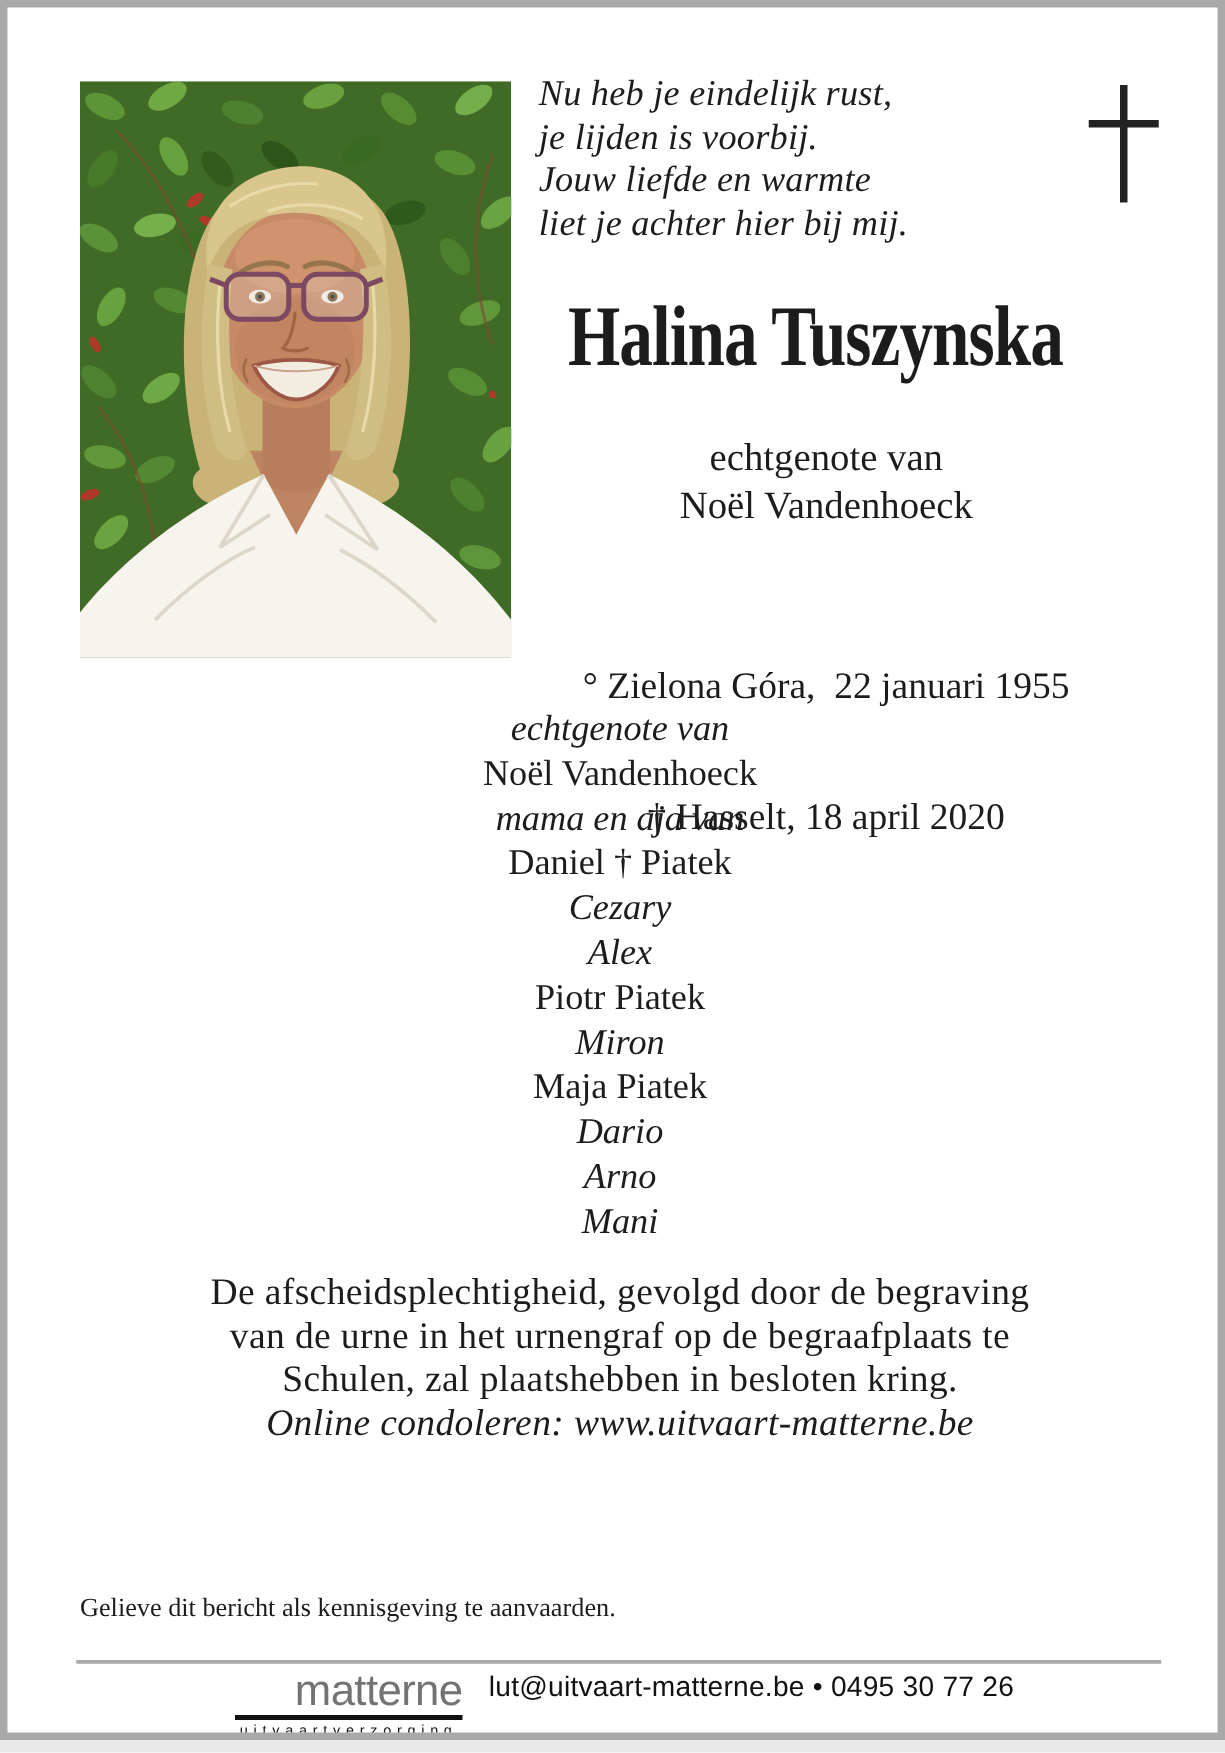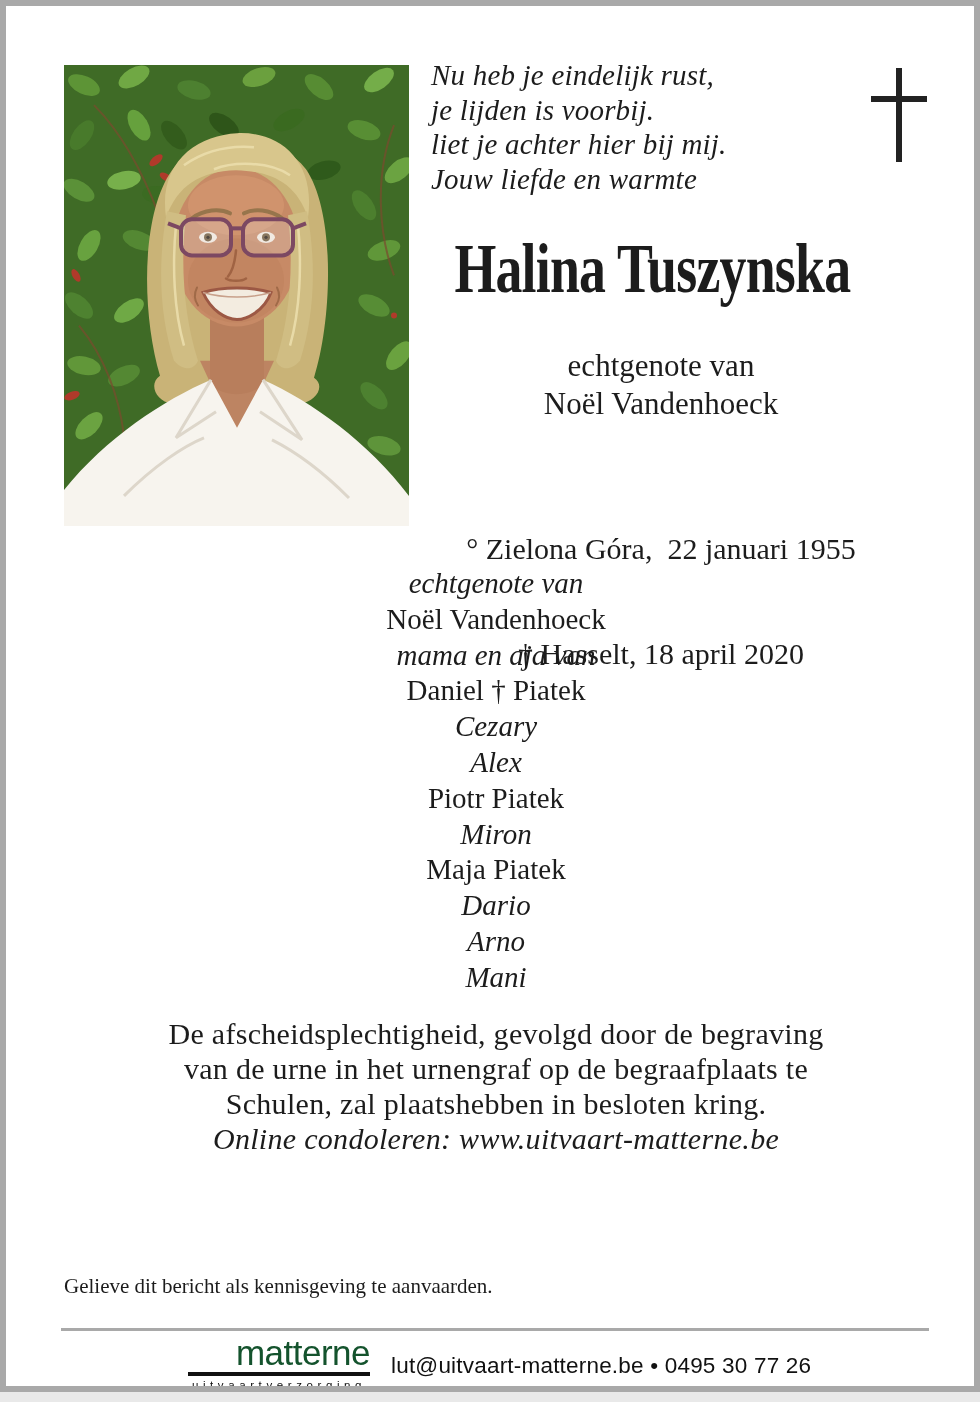--- a/index.html
+++ b/index.html
@@ -35,25 +35,25 @@
   .funeral{left:0;top:1010px;width:980px;text-align:center;font-size:30px;line-height:35px;letter-spacing:0.3px;}
   .funeral .it{font-style:italic;}
   
   .rouwadres{left:60px;top:1172px;font-size:31px;line-height:36px;}
   .rouwadres .indent{margin-left:175px;}
   
   .kennisgeving{left:58px;top:1268px;font-size:21px;}
   
   .divider{left:55px;top:1322px;width:868px;height:3px;background:#a9a9a9;}
   .logo{left:182px;top:1330px;width:182px;font-family:"Liberation Sans",sans-serif;}
-  .logo .brand{display:block;text-align:right;font-size:35px;letter-spacing:-0.5px;line-height:34px;color:#14532d;}
+  .logo .brand{display:block;text-align:right;font-size:35px;letter-spacing:-0.5px;line-height:34px;color:#737373;}
   .logo .rule{display:block;height:4px;background:#111;margin-top:2px;}
   .logo .sub{display:block;margin-top:3px;font-size:11.5px;letter-spacing:4.6px;white-space:nowrap;color:#111;text-align:center;}
   .contact{left:385px;top:1330px;font-family:"Liberation Sans",sans-serif;
-           font-size:22.5px;line-height:27px;color:#111;letter-spacing:0.2px;margin-top:16px;}
+           font-size:22.5px;line-height:27px;color:#111;letter-spacing:0.2px;}
 </style>
 </head>
 <body>
 
 <div class="page">
 
   <div class="abs photo">
     <svg viewBox="0 0 345 460" preserveAspectRatio="none">
       <defs>
         <g id="leaf">
@@ -185,22 +185,22 @@
   <div class="abs cross">
     <svg viewBox="0 0 58 98" width="58" height="98">
       <line x1="29" y1="2" x2="29" y2="96" stroke="#222" stroke-width="6"></line>
       <line x1="1" y1="33" x2="57" y2="33" stroke="#222" stroke-width="6"></line>
     </svg>
   </div>
 
   <div class="abs poem">
     <div>Nu heb je eindelijk rust,</div>
     <div>je lijden is voorbij.</div>
+    <div>Jouw liefde en warmte</div>
     <div>liet je achter hier bij mij.</div>
-    <div>Jouw liefde en warmte</div>
   </div>
 
   <div class="abs name">Halina Tuszynska</div>
 
   <div class="abs spouse">
     <div>echtgenote van</div>
     <div>Noël Vandenhoeck</div>
   </div>
 
   <div class="abs dates">

